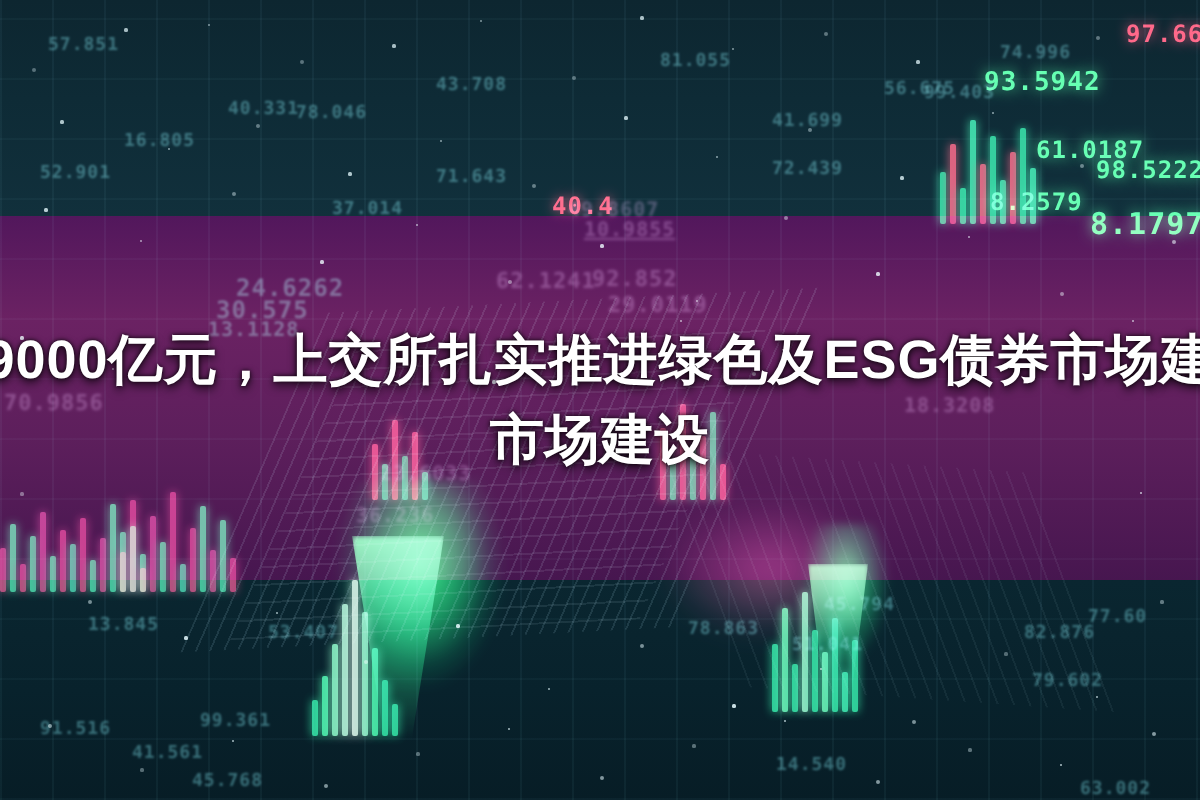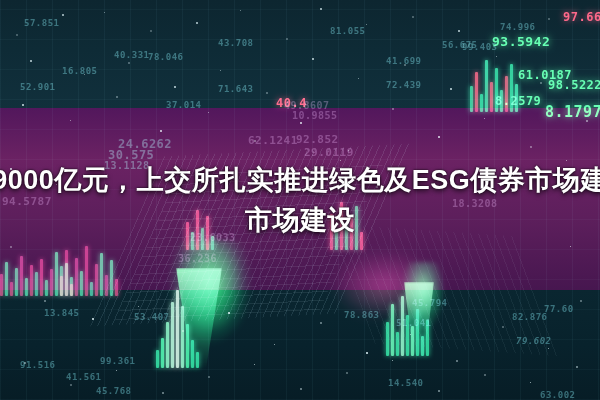--- a/index.html
+++ b/index.html
@@ -272,29 +272,29 @@
       <div class="num n-green" style="left: 492px; top: 34px; font-size: 13px;">93.5942</div>
       <div class="num n-green" style="left: 518px; top: 68px; font-size: 12px;">61.0187</div>
       <div class="num n-green" style="left: 548px; top: 78px; font-size: 12px;">98.5222</div>
       <div class="num n-green" style="left: 495px; top: 94px; font-size: 12px;">8.2579</div>
       <div class="num n-green" style="left: 545px; top: 103px; font-size: 15px;">8.1797</div>
       <div class="num n-red" style="left: 563px; top: 10px; font-size: 12px;">97.668</div>
       <div class="num n-red" style="left: 276px; top: 96px; font-size: 12px;">40.4</div>
       <div class="num n-faint" style="left: 118px; top: 137px; font-size: 12px;">24.6262</div>
       <div class="num n-faint" style="left: 108px; top: 148px; font-size: 12px;">30.575</div>
       <div class="num n-faint" style="left: 104px; top: 160px; font-size: 10px;">13.1128</div>
-      <div class="num n-faintp" style="left: 2px; top: 195px; font-size: 11px;">94.5787</div>
+      <div class="num n-faintp" style="left: 2px; top: 195px; font-size: 11px;">70.9856</div>
       <div class="num n-faintp" style="left: 296px; top: 133px; font-size: 11px;">92.852</div>
       <div class="num n-faintp" style="left: 304px; top: 146px; font-size: 11px;">29.0119</div>
       <div class="num n-faintp" style="left: 248px; top: 134px; font-size: 11px;">62.1241</div>
       <div class="num n-faintp" style="left: 452px; top: 198px; font-size: 10px;">18.3208</div>
       <div class="num n-faintp" style="left: 190px; top: 232px; font-size: 10px;">23.6033</div>
       <div class="num n-faintp" style="left: 178px; top: 253px; font-size: 10px;">36.236</div>
       <div class="num n-faintp" style="left: 284px; top: 100px; font-size: 10px;">49.8607</div>
-      <div class="num n-faintp" style="left: 292px; top: 110px; font-size: 10px;">10.9855</div>
+      <div class="num n-faintp" style="left: 292px; top: 110px; font-size: 10px; text-decoration: underline;">10.9855</div>
       <div class="num n-faint" style="left: 24px; top: 18px; font-size: 9px;">57.851</div>
       <div class="num n-faint" style="left: 218px; top: 38px; font-size: 9px;">43.708</div>
       <div class="num n-faint" style="left: 114px; top: 50px; font-size: 9px;">40.331</div>
       <div class="num n-faint" style="left: 148px; top: 52px; font-size: 9px;">78.046</div>
       <div class="num n-faint" style="left: 62px; top: 66px; font-size: 9px;">16.805</div>
       <div class="num n-faint" style="left: 20px; top: 82px; font-size: 9px;">52.901</div>
       <div class="num n-faint" style="left: 218px; top: 84px; font-size: 9px;">71.643</div>
       <div class="num n-faint" style="left: 166px; top: 100px; font-size: 9px;">37.014</div>
       <div class="num n-faint" style="left: 330px; top: 26px; font-size: 9px;">81.055</div>
       <div class="num n-faint" style="left: 500px; top: 22px; font-size: 9px;">74.996</div>
@@ -305,21 +305,21 @@
       <div class="num n-faint" style="left: 44px; top: 308px; font-size: 9px;">13.845</div>
       <div class="num n-faint" style="left: 134px; top: 312px; font-size: 9px;">53.407</div>
       <div class="num n-faint" style="left: 20px; top: 360px; font-size: 9px;">91.516</div>
       <div class="num n-faint" style="left: 66px; top: 372px; font-size: 9px;">41.561</div>
       <div class="num n-faint" style="left: 100px; top: 356px; font-size: 9px;">99.361</div>
       <div class="num n-faint" style="left: 96px; top: 386px; font-size: 9px;">45.768</div>
       <div class="num n-faint" style="left: 412px; top: 298px; font-size: 9px;">45.794</div>
       <div class="num n-faint" style="left: 344px; top: 310px; font-size: 9px;">78.863</div>
       <div class="num n-faint" style="left: 512px; top: 312px; font-size: 9px;">82.876</div>
       <div class="num n-faint" style="left: 396px; top: 318px; font-size: 9px;">51.041</div>
-      <div class="num n-faint" style="left: 516px; top: 336px; font-size: 9px; font-style: italic;">79.602</div>
+      <div class="num n-faint" style="left: 516px; top: 336px; font-size: 9px;">79.602</div>
       <div class="num n-faint" style="left: 388px; top: 378px; font-size: 9px;">14.540</div>
       <div class="num n-faint" style="left: 540px; top: 390px; font-size: 9px;">63.002</div>
       <div class="num n-faint" style="left: 544px; top: 304px; font-size: 9px;">77.60</div>
     </div>
 
   <div id="headline">
     <div class="hl" id="hl2">近9000亿元，上交所扎实推进绿色及ESG债券市场建设</div>
     <div class="hl" id="hl3">市场建设</div>
   </div>
 

